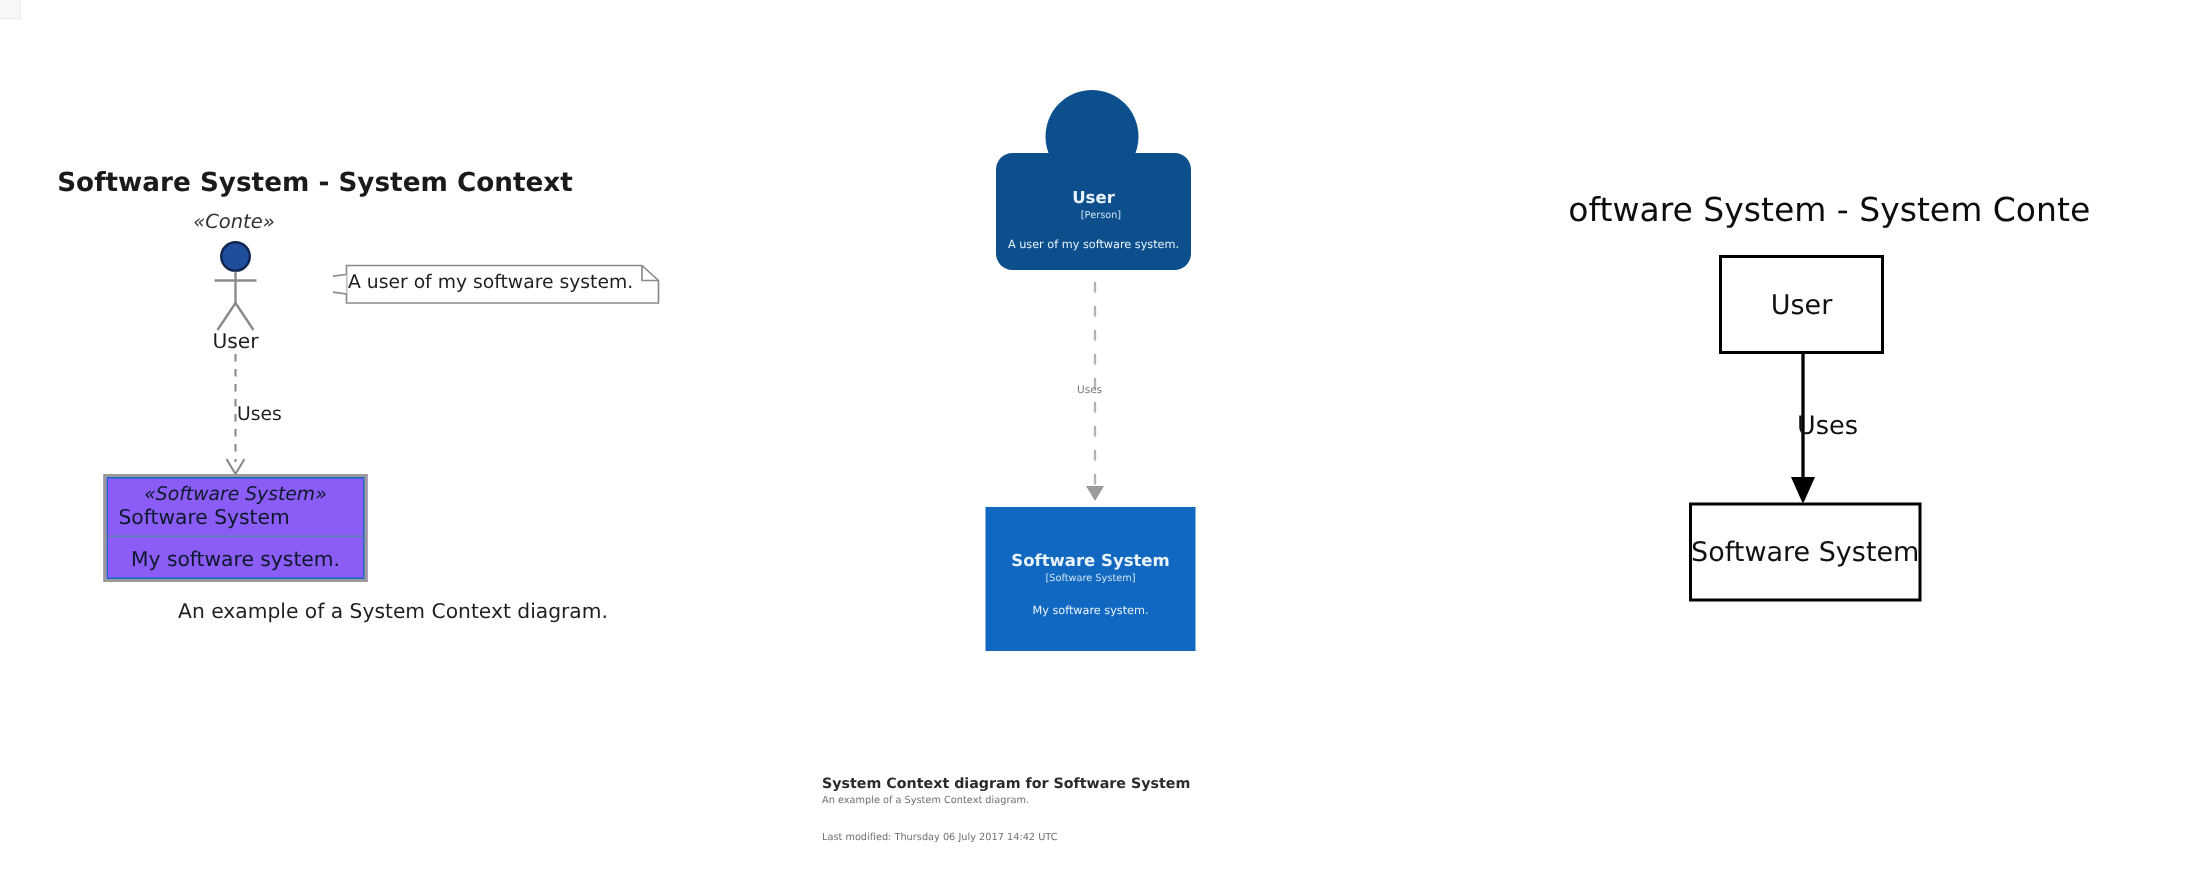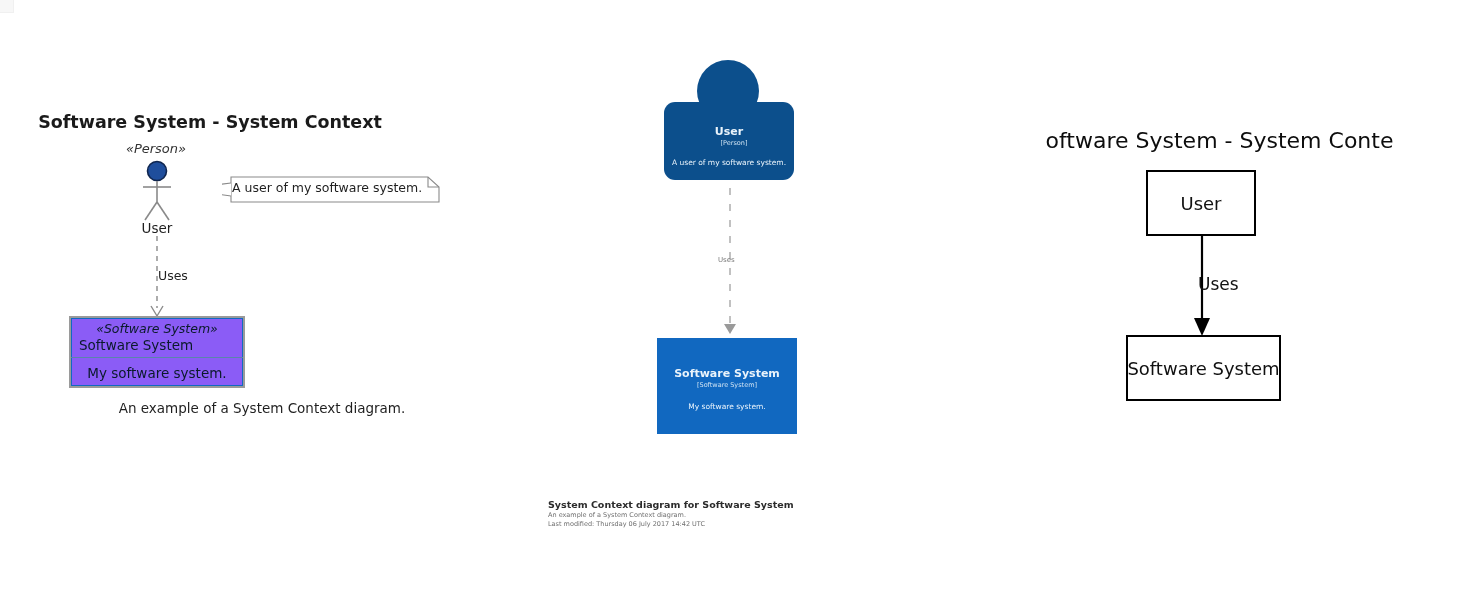--- a/index.html
+++ b/index.html
@@ -110,24 +110,24 @@
   .c4-system{
     position:absolute;left:157px;top:338px;width:140px;height:96px;
     background:#1168c0;
     display:flex;flex-direction:column;align-items:center;
     padding-top:29px;box-sizing:border-box;
   }
   .c4-s-name{font-size:11px;font-weight:bold;color:#e9f3fb;line-height:13px;}
   .c4-s-type{font-size:6.5px;color:#cfe3f3;line-height:10px;}
   .c4-s-desc{font-size:7.5px;color:#e9f3fb;margin-top:12px;line-height:10px;}
 
-  .c4-footer{position:absolute;left:48px;top:498px;width:400px;}
+  .c4-footer{position:absolute;left:48px;top:516px;width:400px;}
   .c4-f-title{font-size:9.5px;font-weight:bold;color:#2b2b2b;line-height:13px;}
   .c4-f-sub{font-size:6.5px;color:#6f6f6f;line-height:9px;}
-  .c4-f-mod{font-size:6.5px;color:#6f6f6f;line-height:9px;}
+  .c4-f-mod{font-size:6.5px;color:#6f6f6f;line-height:9px;margin-top:16px;}
 
   
   .plain-title{
     position:absolute;left:-8px;top:128px;width:495px;
     text-align:center;font-size:22px;color:#0d0d0d;
     white-space:nowrap;overflow:hidden;
     font-family:"DejaVu Sans", sans-serif;
   }
   .plain-box{
     position:absolute;background:#ffffff;border:2.5px solid #000000;
@@ -145,21 +145,21 @@
 <body>
 
 <div class="stage">
 
   <div class="panel-corner"></div>
 
   <div class="panel" id="panel-uml">
 
     <div class="uml-title">Software System - System Context</div>
 
-    <div class="stereotype-person">«Person»</div>
+    <div class="stereotype-person">«Conte»</div>
 
     <div class="actor">
       <svg width="42" height="62" viewBox="0 0 42 62">
         <circle cx="21" cy="11" r="9.5" fill="#1f4e9c" stroke="#10264f" stroke-width="1.6"></circle>
         <line x1="21" y1="21" x2="21" y2="42" stroke="#8a8a8a" stroke-width="1.6"></line>
         <line x1="7" y1="27" x2="35" y2="27" stroke="#8a8a8a" stroke-width="1.6"></line>
         <line x1="21" y1="42" x2="9" y2="60" stroke="#8a8a8a" stroke-width="1.6"></line>
         <line x1="21" y1="42" x2="33" y2="60" stroke="#8a8a8a" stroke-width="1.6"></line>
       </svg>
     </div>

